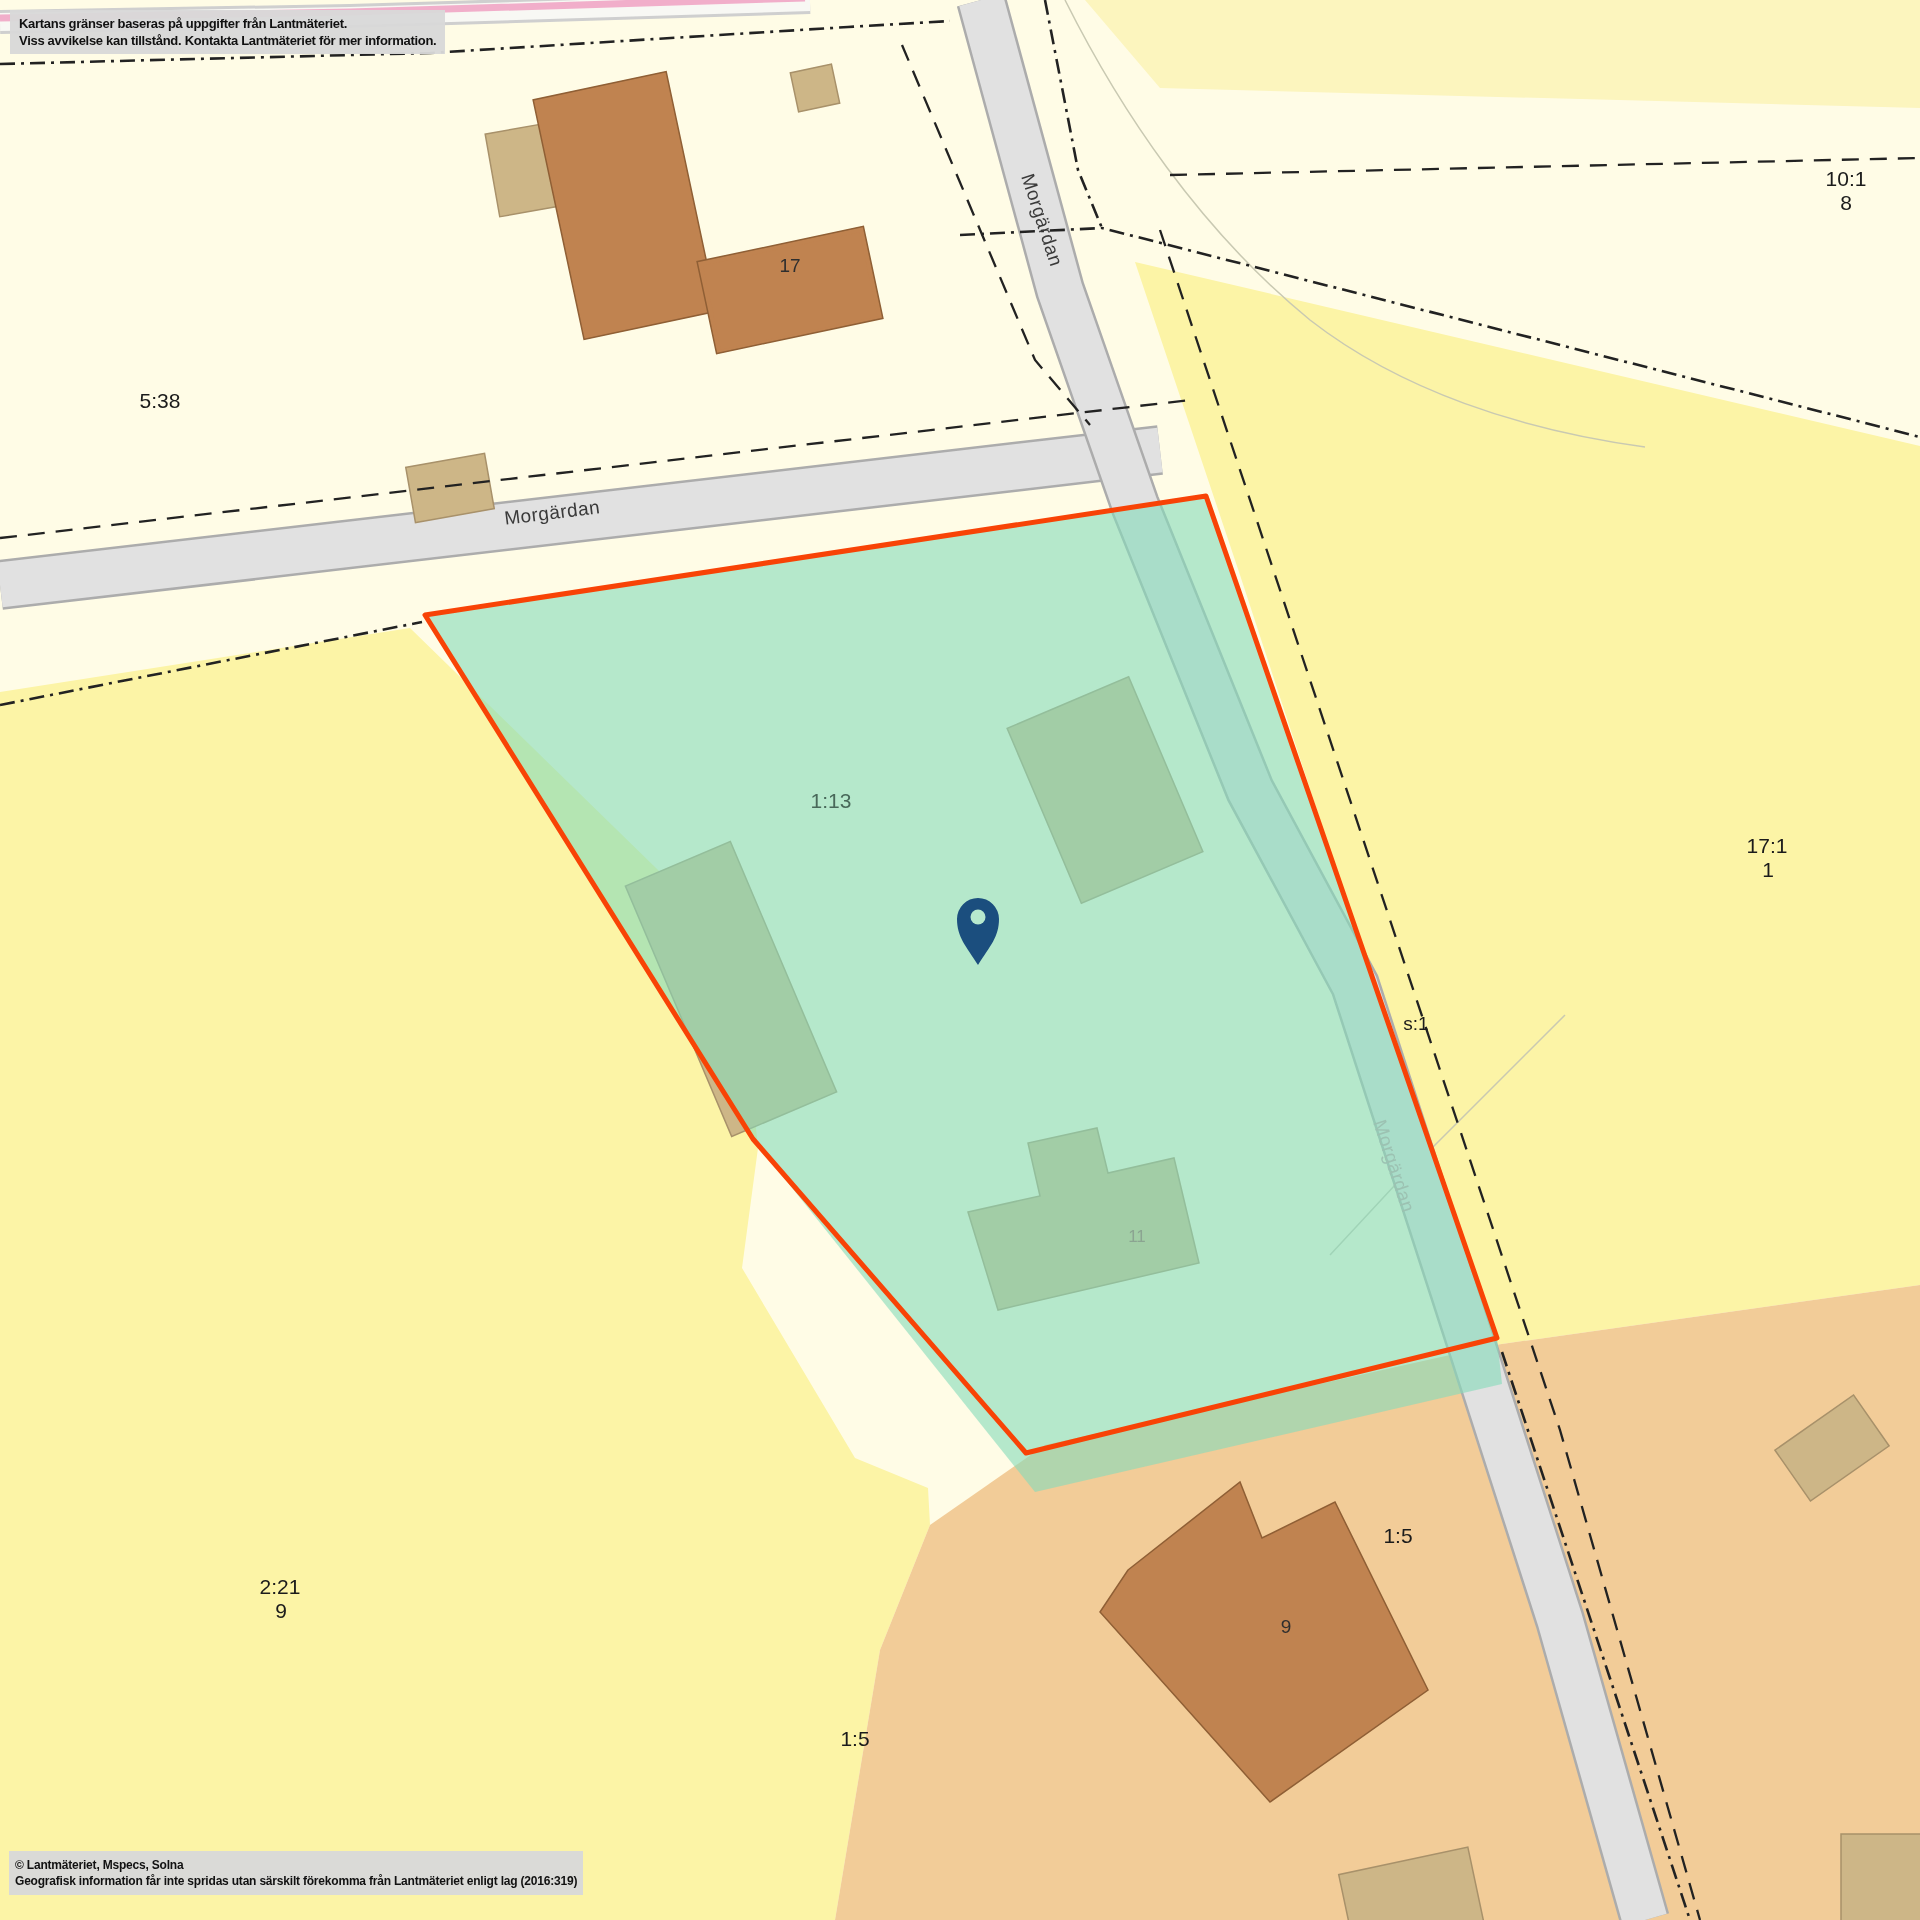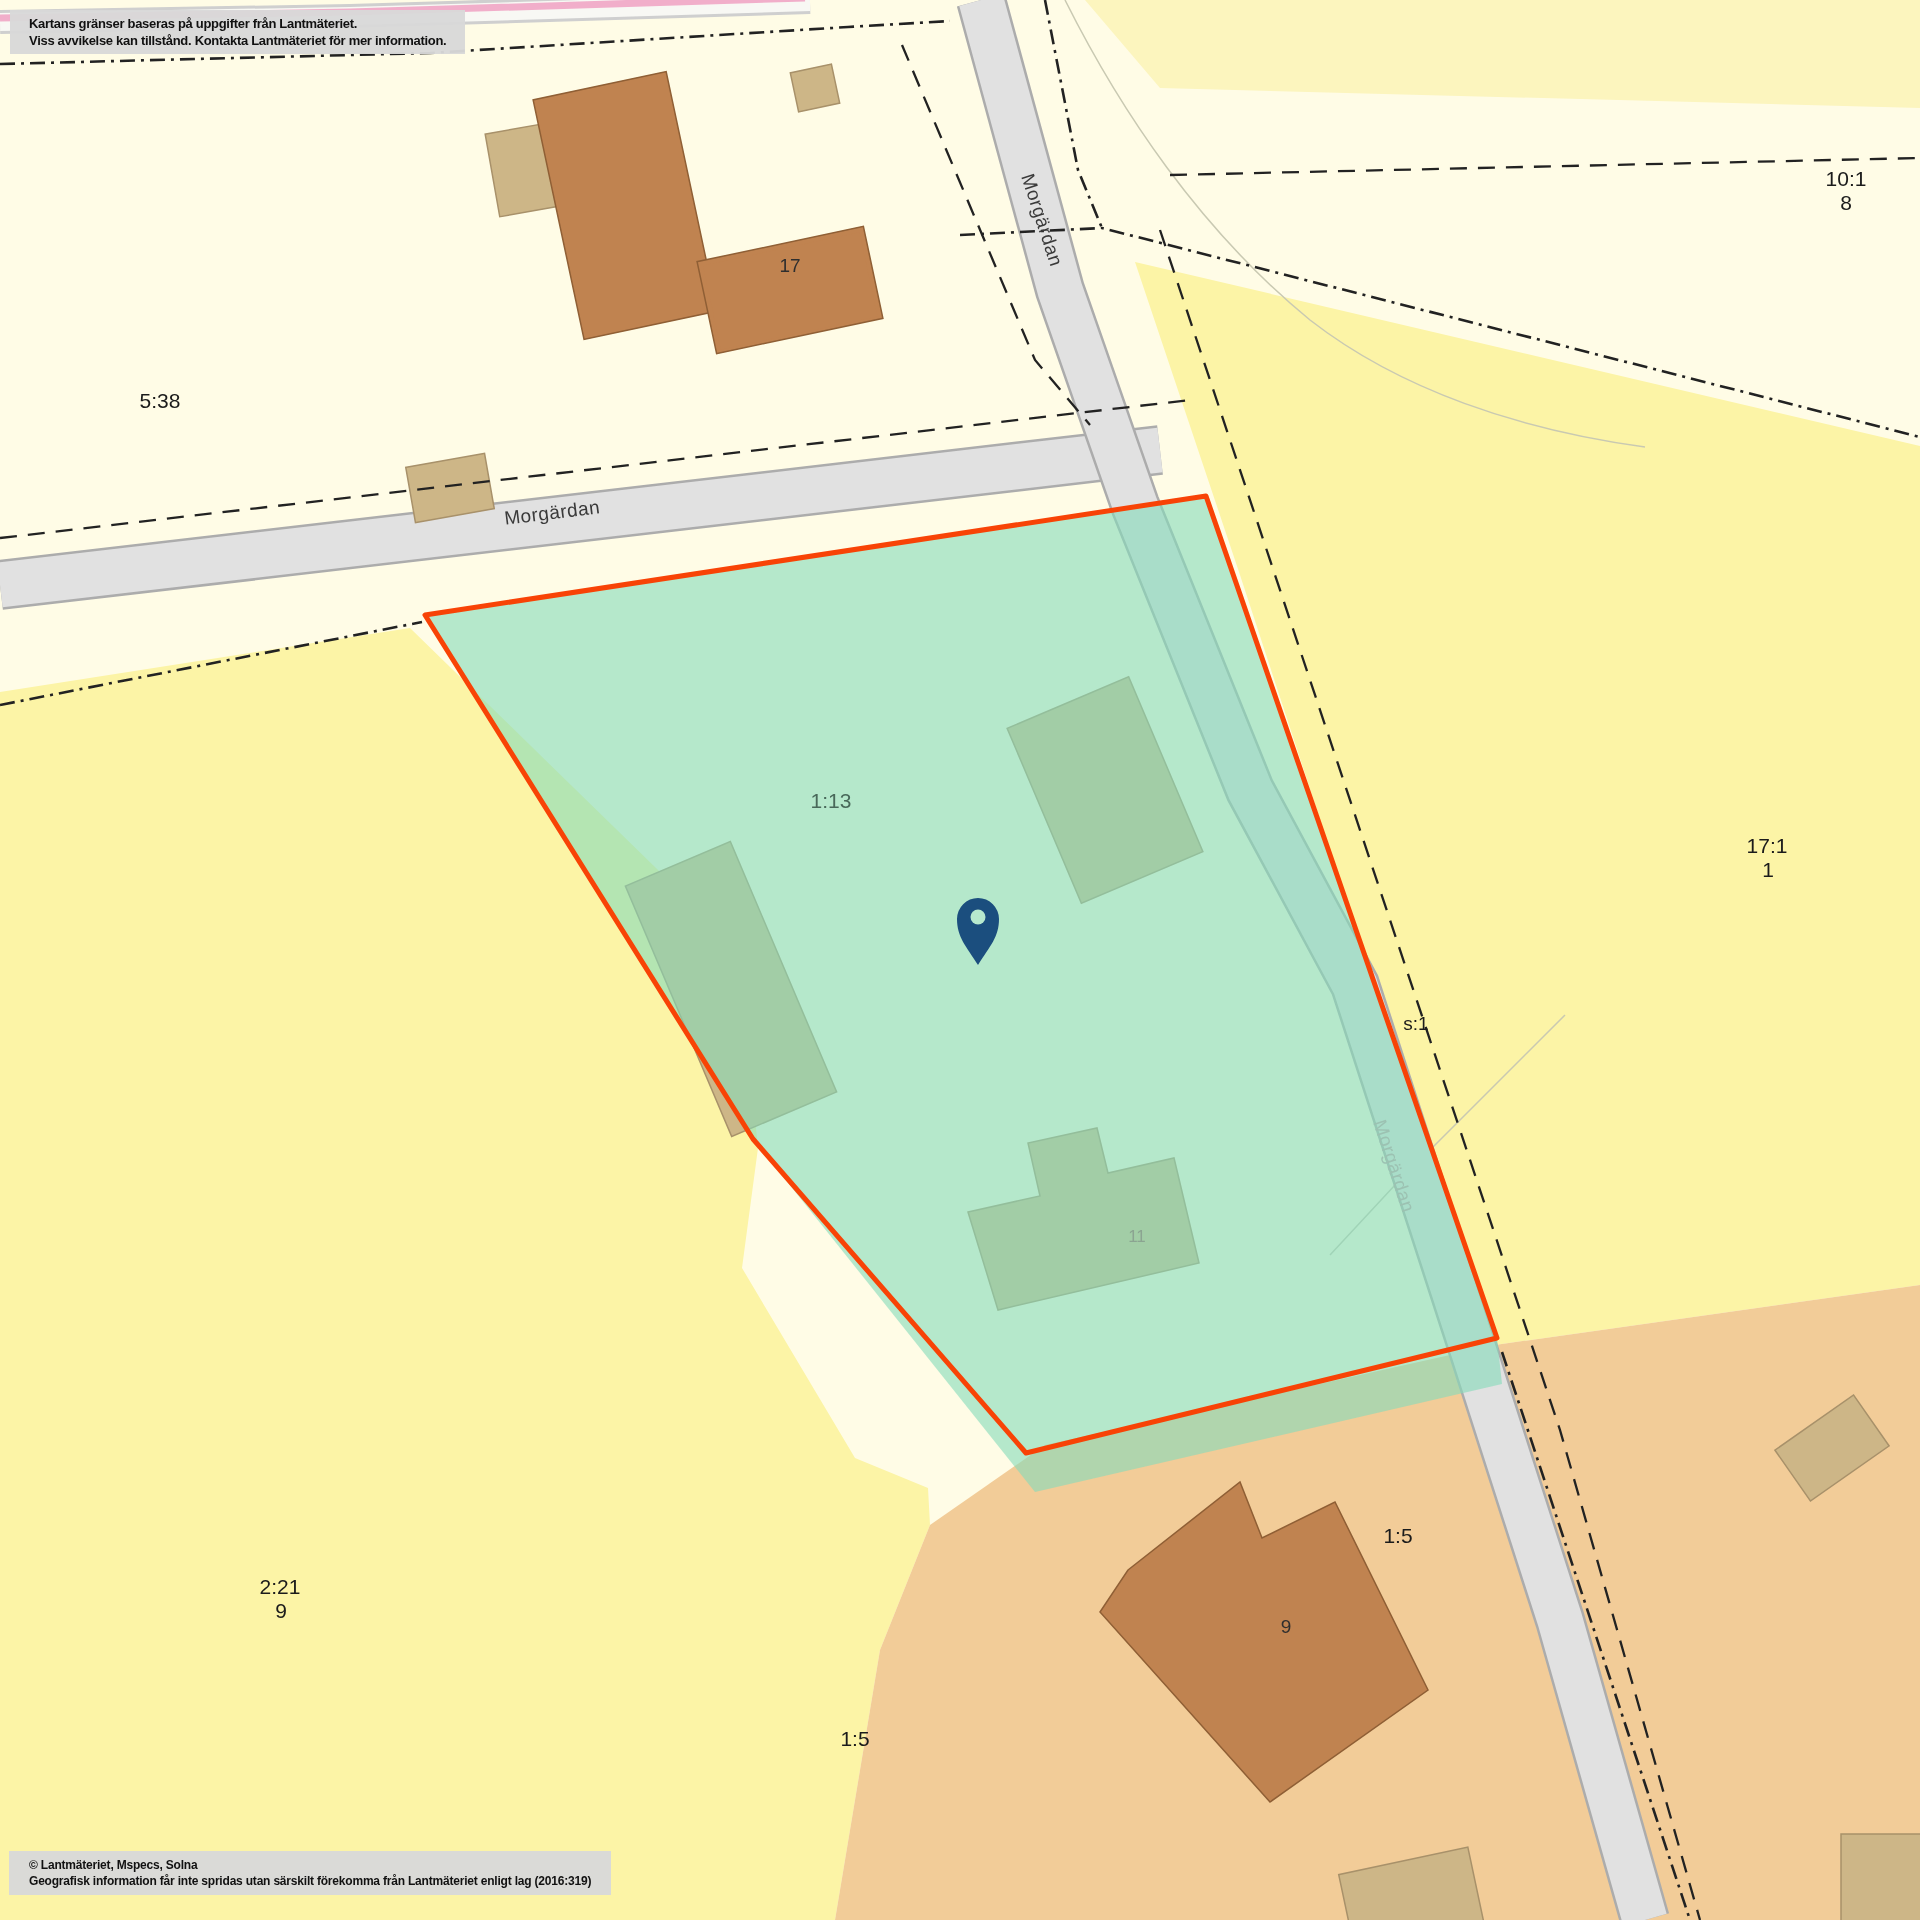--- a/index.html
+++ b/index.html
@@ -1,20 +1,20 @@
 <!DOCTYPE html>
 <html><head>
 <meta charset="utf-8">
 <style>
   html,body{margin:0;padding:0;background:#fff;}
   .stage{position:relative;width:1920px;height:1920px;overflow:hidden;font-family:"Liberation Sans",sans-serif;}
   .stage svg{position:absolute;left:0;top:0;}
   .overlay-box{position:absolute;background:rgba(217,217,217,0.96);color:#111;font-weight:700;white-space:nowrap;}
-  .disclaimer{left:10px;top:10px;font-size:13px;line-height:17px;padding:5px 19px;letter-spacing:-0.3px;}
-  .copyright{left:9px;top:1851px;font-size:12px;line-height:16px;padding:6px 20px;letter-spacing:-0.2px;}
+  .disclaimer{left:10px;top:10px;font-size:13px;line-height:17px;padding:5px 9px;letter-spacing:-0.3px;}
+  .copyright{left:9px;top:1851px;font-size:12px;line-height:16px;padding:6px 6px;letter-spacing:-0.2px;}
   text{font-family:"Liberation Sans",sans-serif;}
   .plabel{font-size:21px;fill:#1b1b1b;}
   .blabel{font-size:19px;fill:#2e2e2e;}
   .rlabel{font-size:19px;fill:#3a3a3a;letter-spacing:0.5px;}
 </style>
 </head>
 <body>
 <div class="stage">
 
 <svg width="1920" height="1920" viewBox="0 0 1920 1920">

